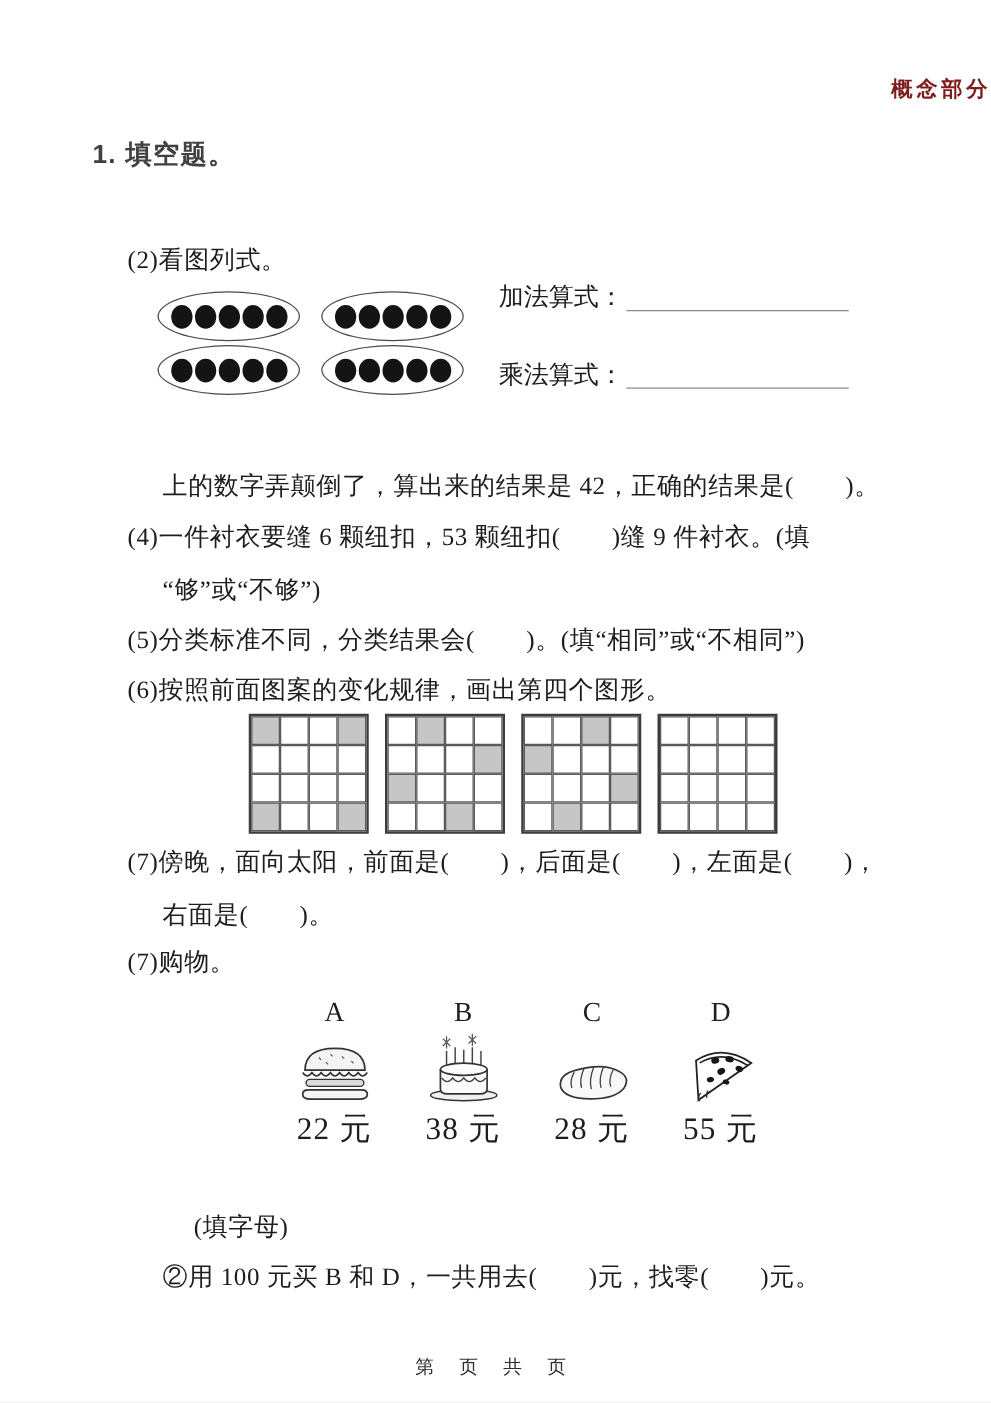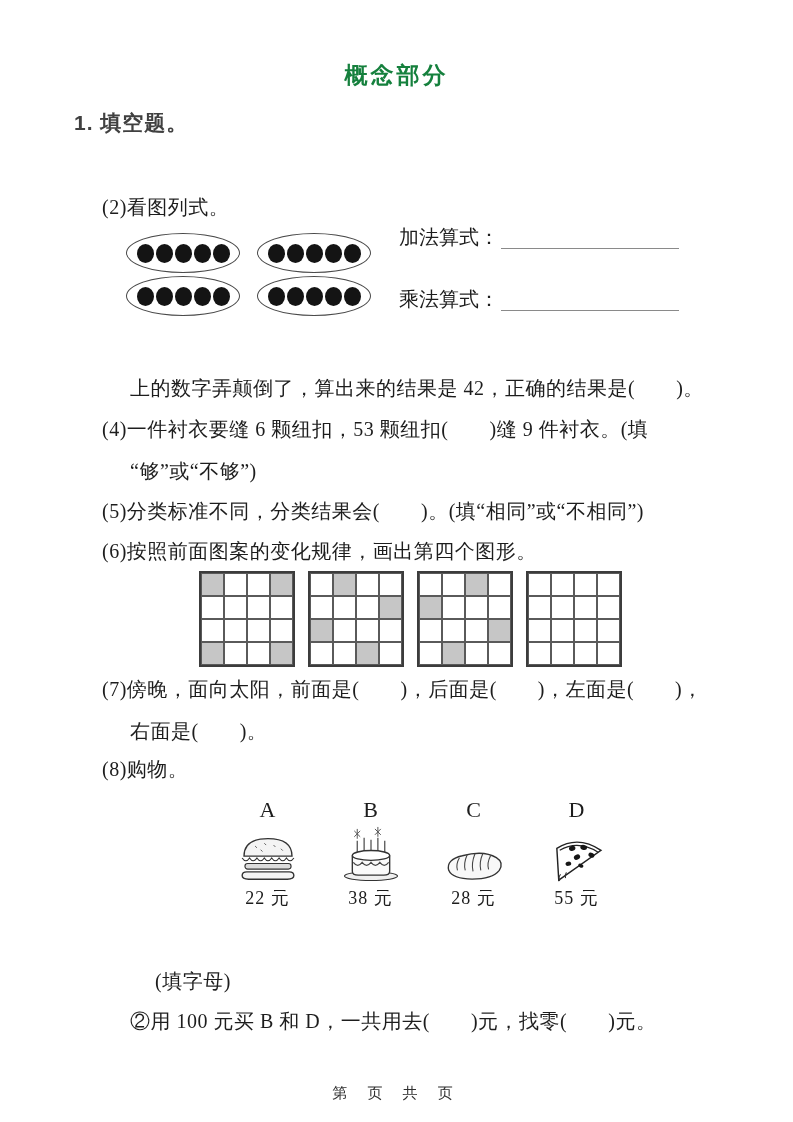--- a/index.html
+++ b/index.html
@@ -1,19 +1,19 @@
 <!DOCTYPE html>
 <html style="--ink: #1d1d1d; --shade: #c6c6c6;"><head>
 <meta charset="utf-8">
 <style>
   html,body{margin:0;padding:0;background:#e8e8e8;}
   .page{position:relative;width:793px;height:1122px;background:#ffffff;margin:0 auto;
         font-family:"Liberation Serif",serif;color:var(--ink,#1d1d1d);overflow:hidden;}
-  .title{position:absolute;top:60px;left:0;width:100%;text-align:center;
-         font-family:"Liberation Sans",sans-serif;font-weight:bold;font-size:23px;letter-spacing:3px;color:#15803d;}
+  .title{position:absolute;top:60px;left:0;width:100%;text-align:right;
+         font-family:"Liberation Sans",sans-serif;font-weight:bold;font-size:17px;letter-spacing:3px;color:#7f1d1d;}
   .h1{position:absolute;left:74px;top:109px;font-family:"Liberation Sans",sans-serif;
       font-weight:bold;font-size:21px;color:#404040;letter-spacing:1px;}
   .line{position:absolute;font-size:20px;white-space:nowrap;letter-spacing:0.5px;}
   
   .dots{position:absolute;left:126px;top:233px;display:grid;grid-template-columns:repeat(2,125px);
         column-gap:6px;row-gap:3px;}
   .oval{width:112px;height:38px;border:1.5px solid #4a4a4a;border-radius:50%;
         display:flex;align-items:center;justify-content:center;gap:2px;background:#fff;}
   .dot{width:17px;height:19px;border-radius:50%;background:#141414;display:inline-block;}
   .formula-row{position:absolute;font-size:20px;white-space:nowrap;}
@@ -22,21 +22,21 @@
   .grids{position:absolute;left:199px;top:571px;display:flex;gap:13px;}
   .pgrid{display:grid;grid-template-columns:repeat(4,23px);grid-auto-rows:23px;
          border:2px solid #3c3c3c;background:#fff;}
   .pcell{border:0.5px solid #5a5a5a;box-sizing:border-box;}
   .pcell.shaded{background:var(--shade,#c6c6c6);}
   
   .shop{position:absolute;left:216px;top:796px;width:412px;display:grid;grid-template-columns:repeat(4,103px);}
   .shop-col{display:flex;flex-direction:column;align-items:center;}
   .shop-letter{font-size:22px;height:28px;line-height:28px;}
   .shop-img{height:58px;display:flex;align-items:flex-end;justify-content:center;}
-  .shop-price{font-size:18px;margin-top:4px;letter-spacing:1px;}
+  .shop-price{font-size:25px;margin-top:4px;letter-spacing:1px;}
   .footer{position:absolute;top:1084px;left:0;width:100%;text-align:center;
           font-family:"Liberation Sans",sans-serif;font-size:15px;letter-spacing:8px;color:#2e2e2e;}
   svg{display:block;}
 </style>
 </head>
 <body>
 
 <div class="page">
 
   <div class="title">概念部分</div>
@@ -161,21 +161,21 @@
         <span class="pcell"></span>
         <span class="pcell"></span>
         <span class="pcell"></span>
         <span class="pcell"></span>
       </div>
     </div>
 
   <div class="line" style="left:102px;top:676px">(7)傍晚，面向太阳，前面是(　　)，后面是(　　)，左面是(　　)，</div>
   <div class="line" style="left:130px;top:718px">右面是(　　)。</div>
 
-  <div class="line" style="left:102px;top:756px">(8)购物。</div>
+  <div class="line" style="left:102px;top:756px">(7)购物。</div>
 
   <div class="shop">
     <div class="shop-col">
       <div class="shop-letter">A</div>
       <div class="shop-img">
         <svg width="62" height="48" viewBox="0 0 64 52">
           <path d="M6 24 Q6 5 32 5 Q58 5 58 24 Z" fill="#f4f4f4" stroke="#333" stroke-width="1.5"></path>
           <g stroke="#555" stroke-width="1">
               <line x1="18" y1="13" x2="20" y2="15"></line>
               <line x1="28" y1="10" x2="30" y2="12"></line>

